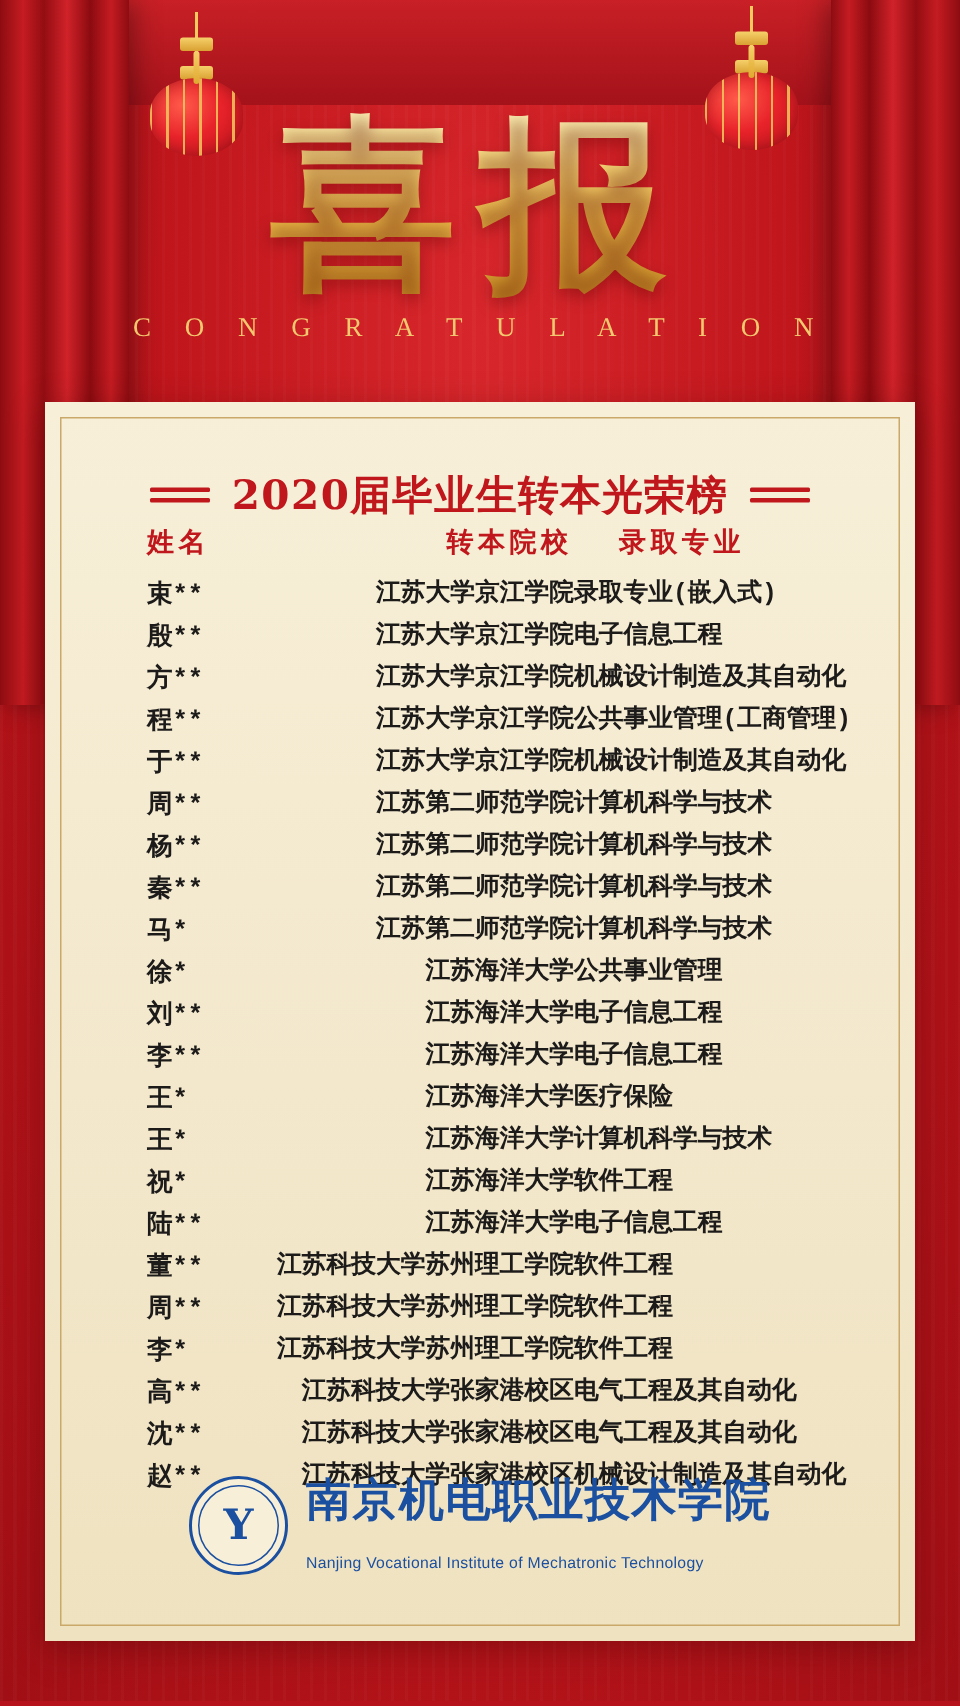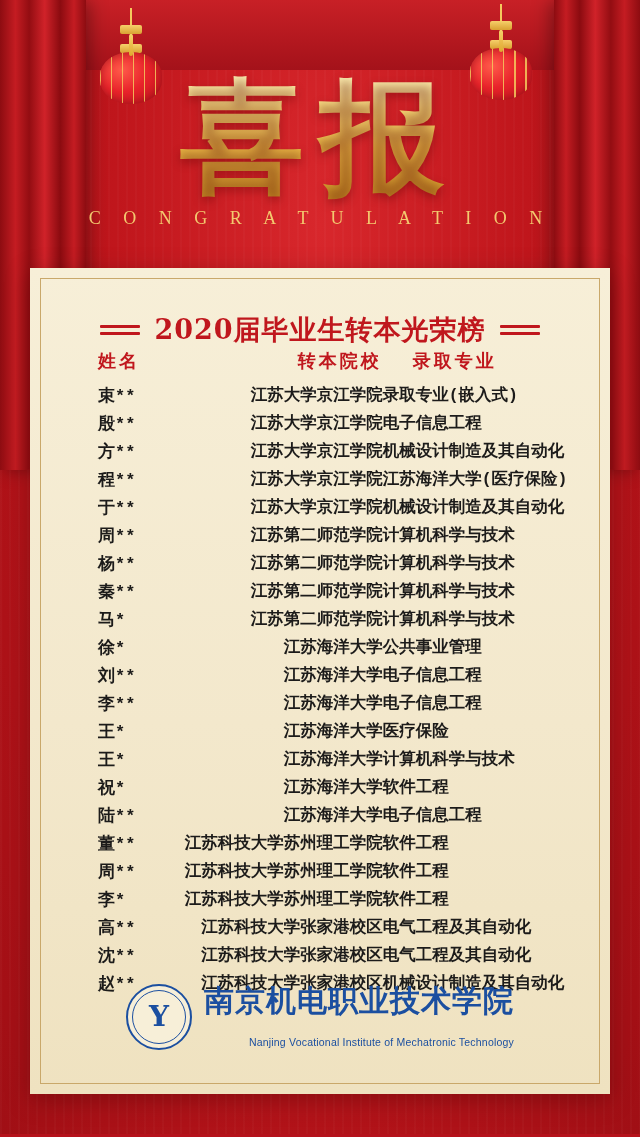--- a/index.html
+++ b/index.html
@@ -289,21 +289,20 @@
     font-size: 30px;
     color: #1b4fa0;
     letter-spacing: 1px;
     line-height: 1.1;
   }
   .school-text .en {
     font-size: 10.5px;
     color: #1b4fa0;
     letter-spacing: 0.2px;
     margin-top: 16px;
-    text-align: right;
   }
 </style>
 </head>
 <body>
 
 <div class="poster">
 
   <div class="curtain-swag"></div>
   <div class="curtain left"></div>
   <div class="curtain right"></div>
@@ -365,21 +364,21 @@
             <td class="c-major">电子信息工程</td>
           </tr>
           <tr>
             <td class="c-name">方**</td>
             <td class="c-school">江苏大学京江学院</td>
             <td class="c-major">机械设计制造及其自动化</td>
           </tr>
           <tr>
             <td class="c-name">程**</td>
             <td class="c-school">江苏大学京江学院</td>
-            <td class="c-major">江苏海洋大学(医疗保险)</td>
+            <td class="c-major">公共事业管理(工商管理)</td>
           </tr>
           <tr>
             <td class="c-name">于**</td>
             <td class="c-school">江苏大学京江学院</td>
             <td class="c-major">机械设计制造及其自动化</td>
           </tr>
           <tr>
             <td class="c-name">周**</td>
             <td class="c-school">江苏第二师范学院</td>
             <td class="c-major">计算机科学与技术</td>

